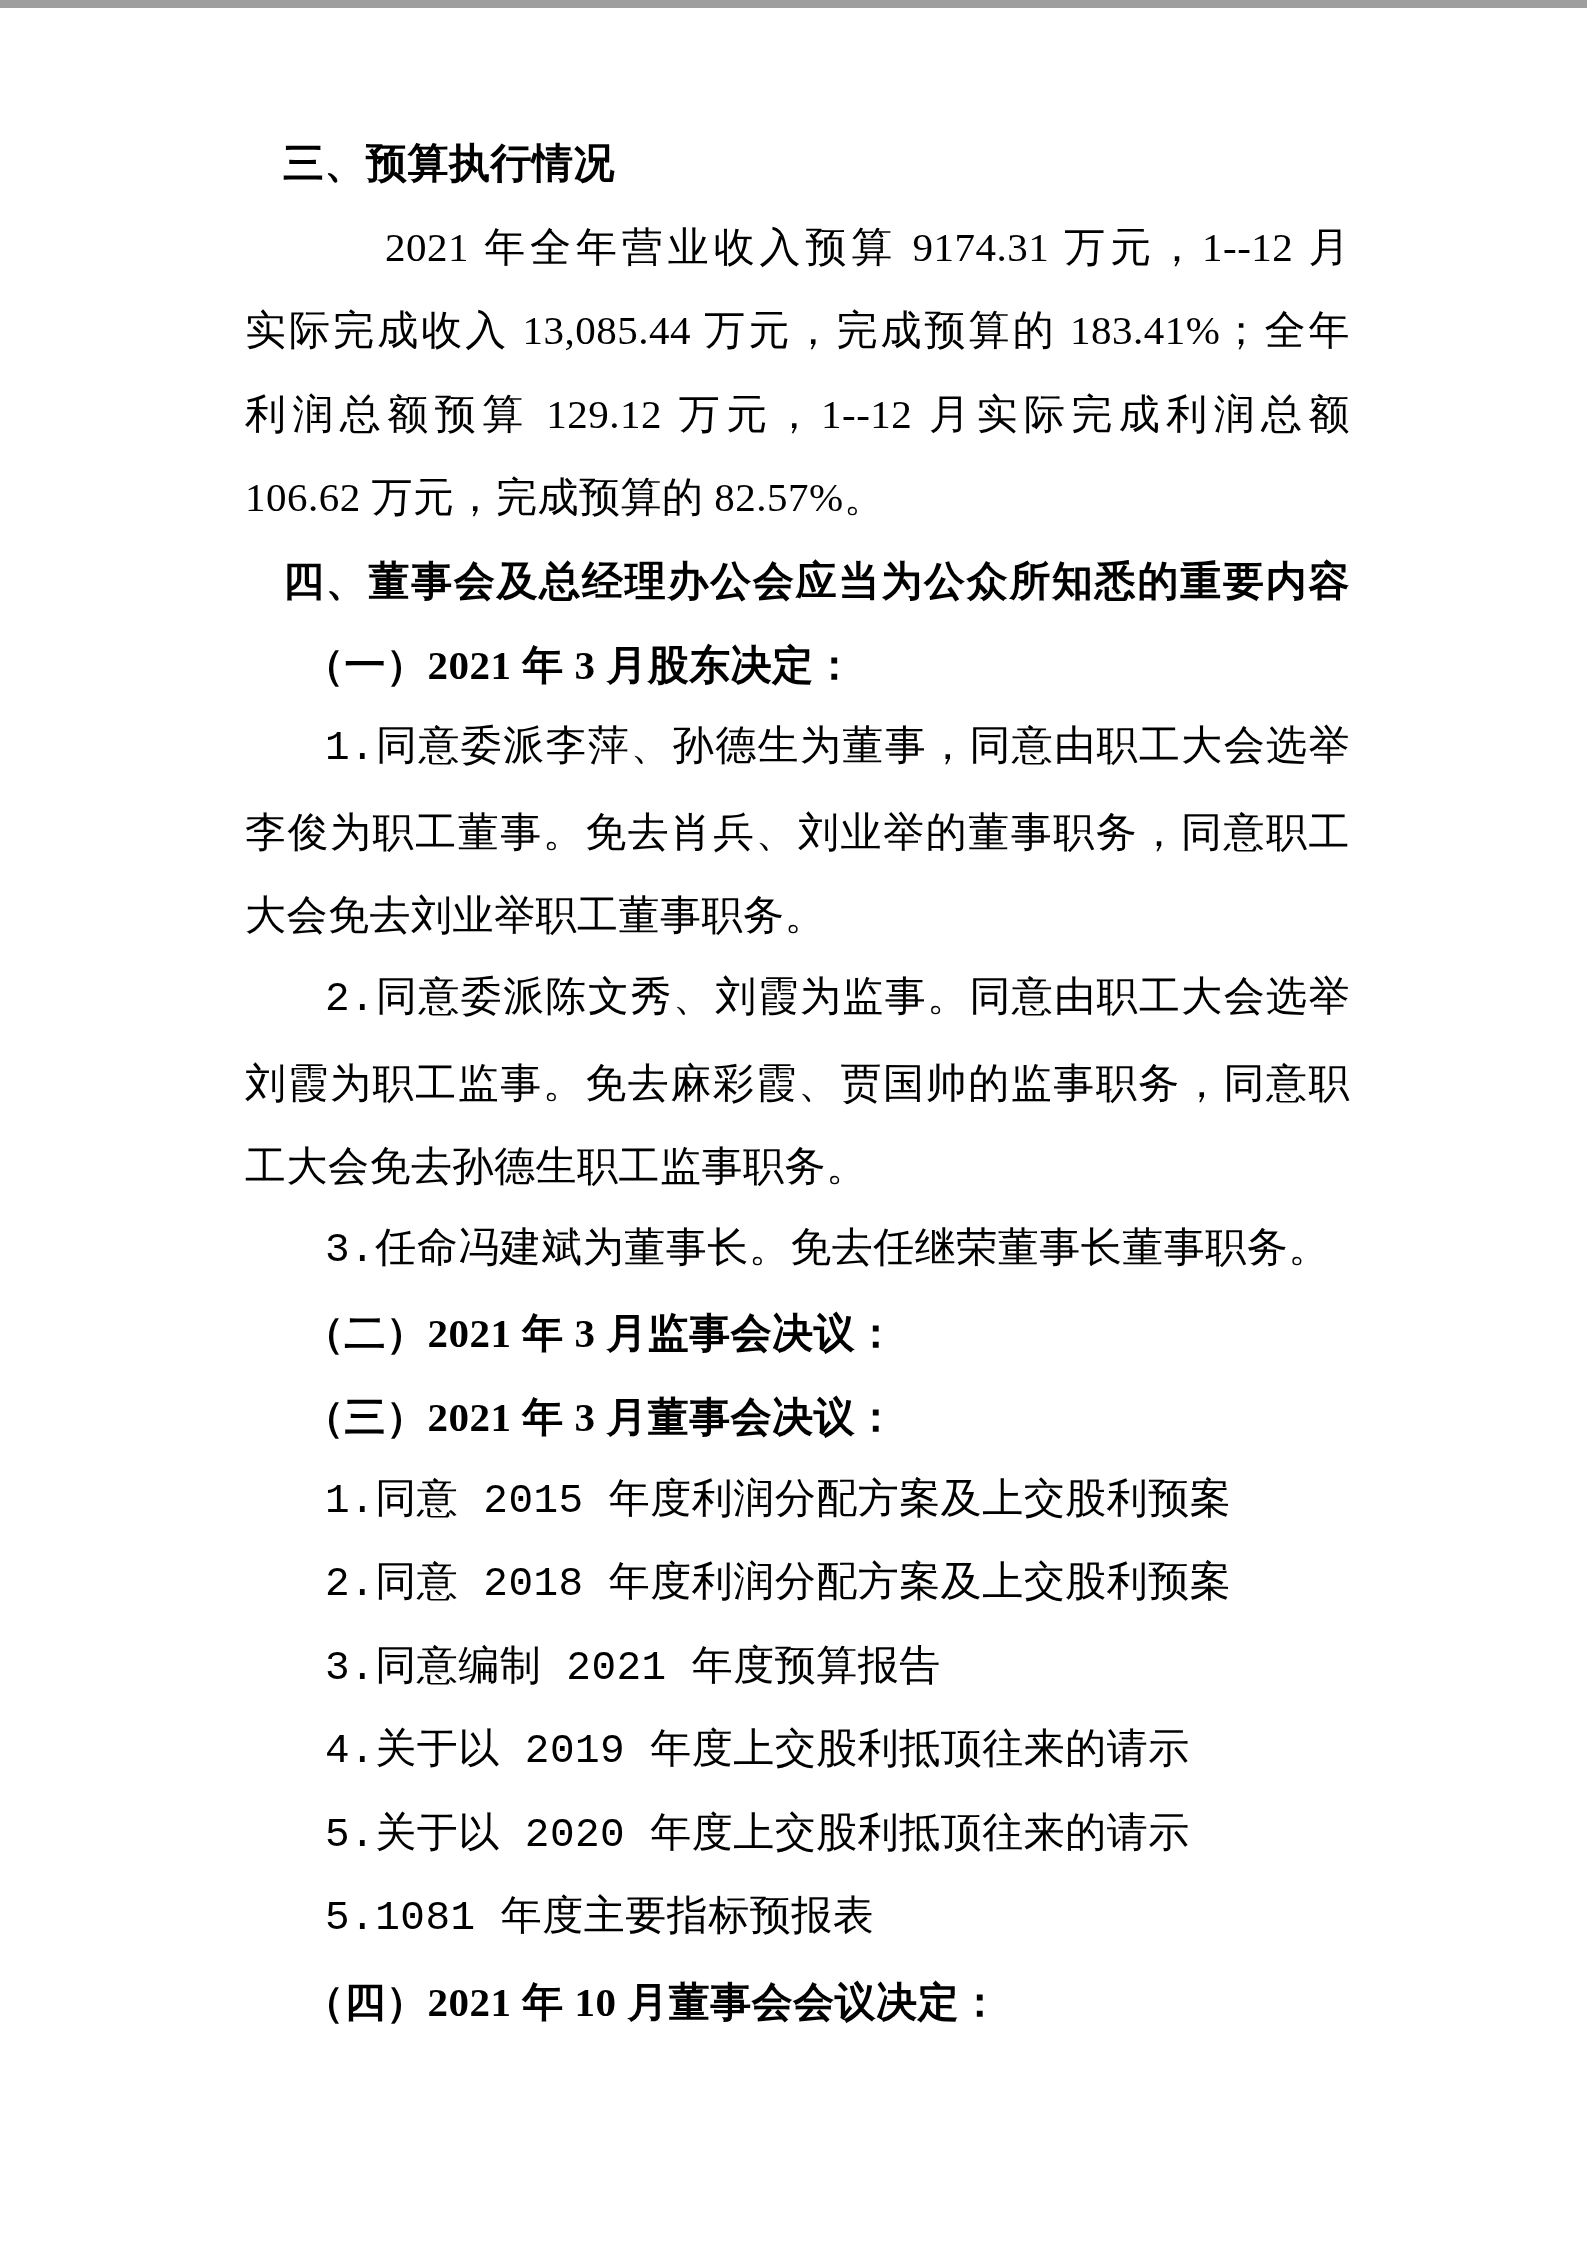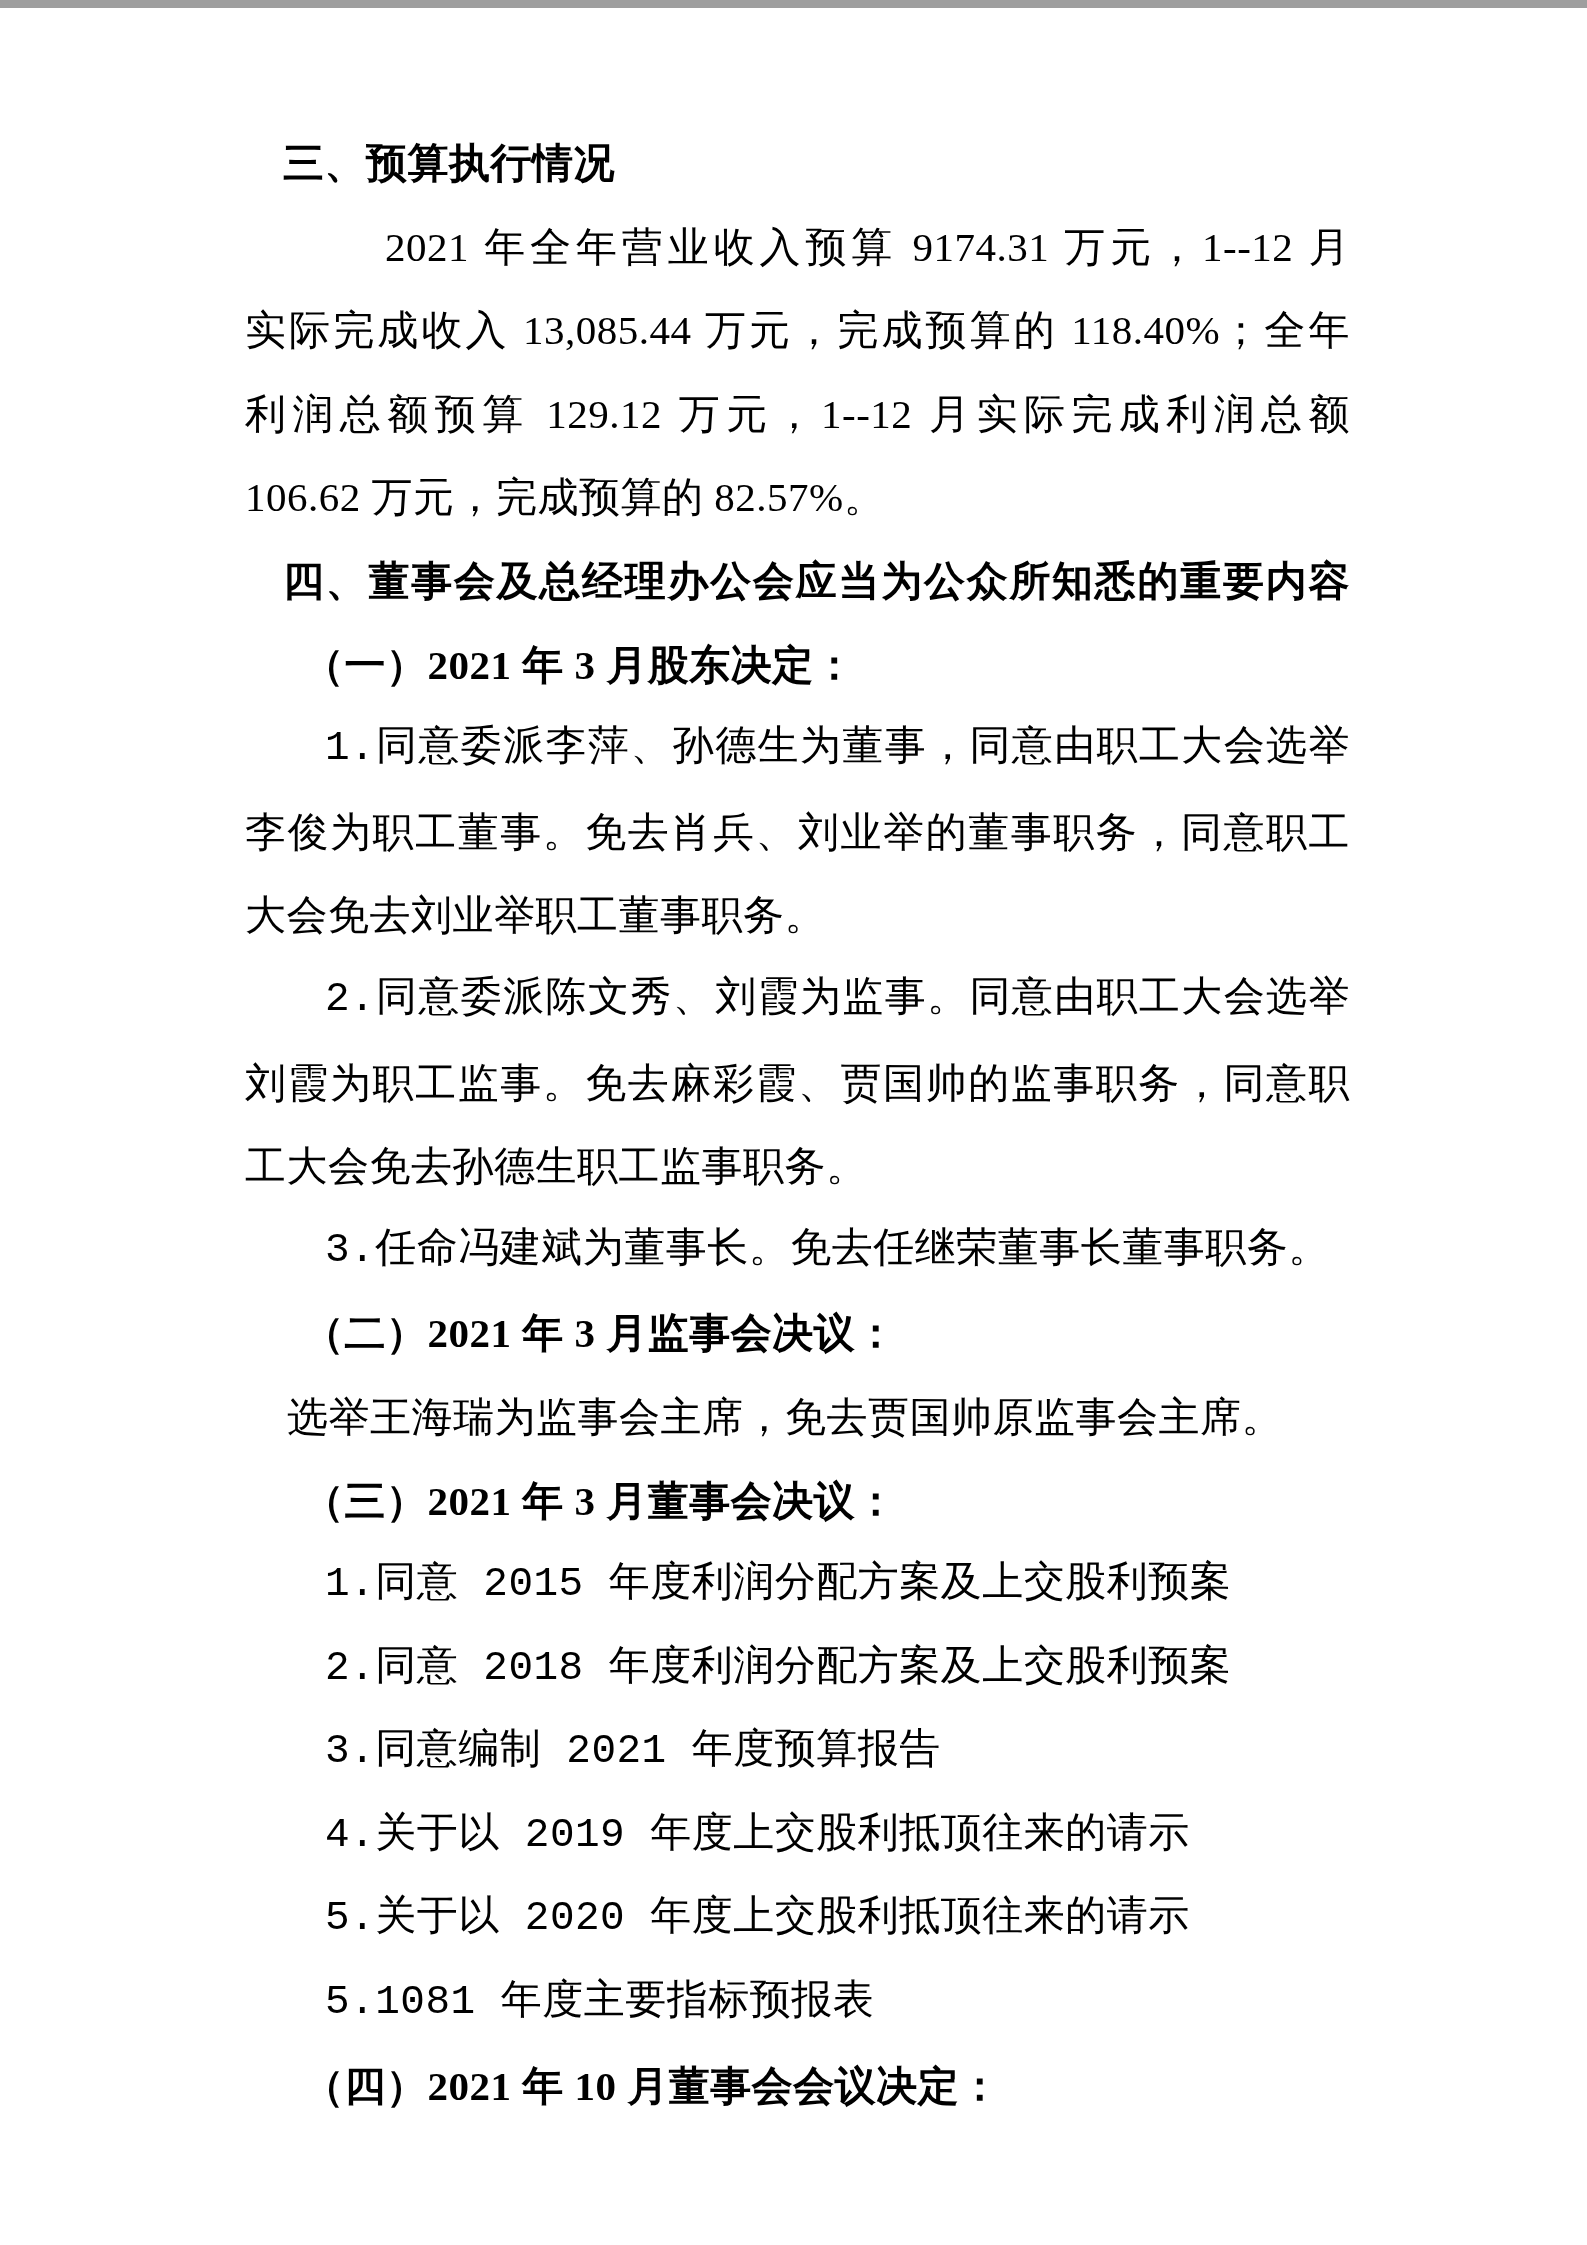--- a/index.html
+++ b/index.html
@@ -41,37 +41,36 @@
   .ind-first { margin-left: 140px; }  
   .ind-small { margin-left: 42px;  }  
 </style>
 </head>
 <body>
 
 <div class="page">
 
   <div class="line bold ind-head">三、预算执行情况</div>
   <div class="line j ind-first">2021 年全年营业收入预算 9174.31 万元，1--12 月</div>
-  <div class="line j">实际完成收入 13,085.44 万元，完成预算的 118.40%；全年</div>
+  <div class="line j">实际完成收入 13,085.44 万元，完成预算的 183.41%；全年</div>
   <div class="line j">利润总额预算 129.12 万元，1--12 月实际完成利润总额</div>
   <div class="line">106.62 万元，完成预算的 82.57%。</div>
 
   <div class="line bold j ind-head">四、董事会及总经理办公会应当为公众所知悉的重要内容</div>
 
   <div class="line bold ind-sub">（一）2021 年 3 月股东决定：</div>
   <div class="line j ind-num">1.同意委派李萍、孙德生为董事，同意由职工大会选举</div>
   <div class="line j">李俊为职工董事。免去肖兵、刘业举的董事职务，同意职工</div>
   <div class="line">大会免去刘业举职工董事职务。</div>
   <div class="line j ind-num">2.同意委派陈文秀、刘霞为监事。同意由职工大会选举</div>
   <div class="line j">刘霞为职工监事。免去麻彩霞、贾国帅的监事职务，同意职</div>
   <div class="line">工大会免去孙德生职工监事职务。</div>
   <div class="line ind-num">3.任命冯建斌为董事长。免去任继荣董事长董事职务。</div>
 
   <div class="line bold ind-sub">（二）2021 年 3 月监事会决议：</div>
-  <div class="line ind-small">选举王海瑞为监事会主席，免去贾国帅原监事会主席。</div>
 
   <div class="line bold ind-sub">（三）2021 年 3 月董事会决议：</div>
   <div class="line ind-num">1.同意 2015 年度利润分配方案及上交股利预案</div>
   <div class="line ind-num">2.同意 2018 年度利润分配方案及上交股利预案</div>
   <div class="line ind-num">3.同意编制 2021 年度预算报告</div>
   <div class="line ind-num">4.关于以 2019 年度上交股利抵顶往来的请示</div>
   <div class="line ind-num">5.关于以 2020 年度上交股利抵顶往来的请示</div>
   <div class="line ind-num">5.1081 年度主要指标预报表</div>
 
   <div class="line bold ind-sub">（四）2021 年 10 月董事会会议决定：</div>

